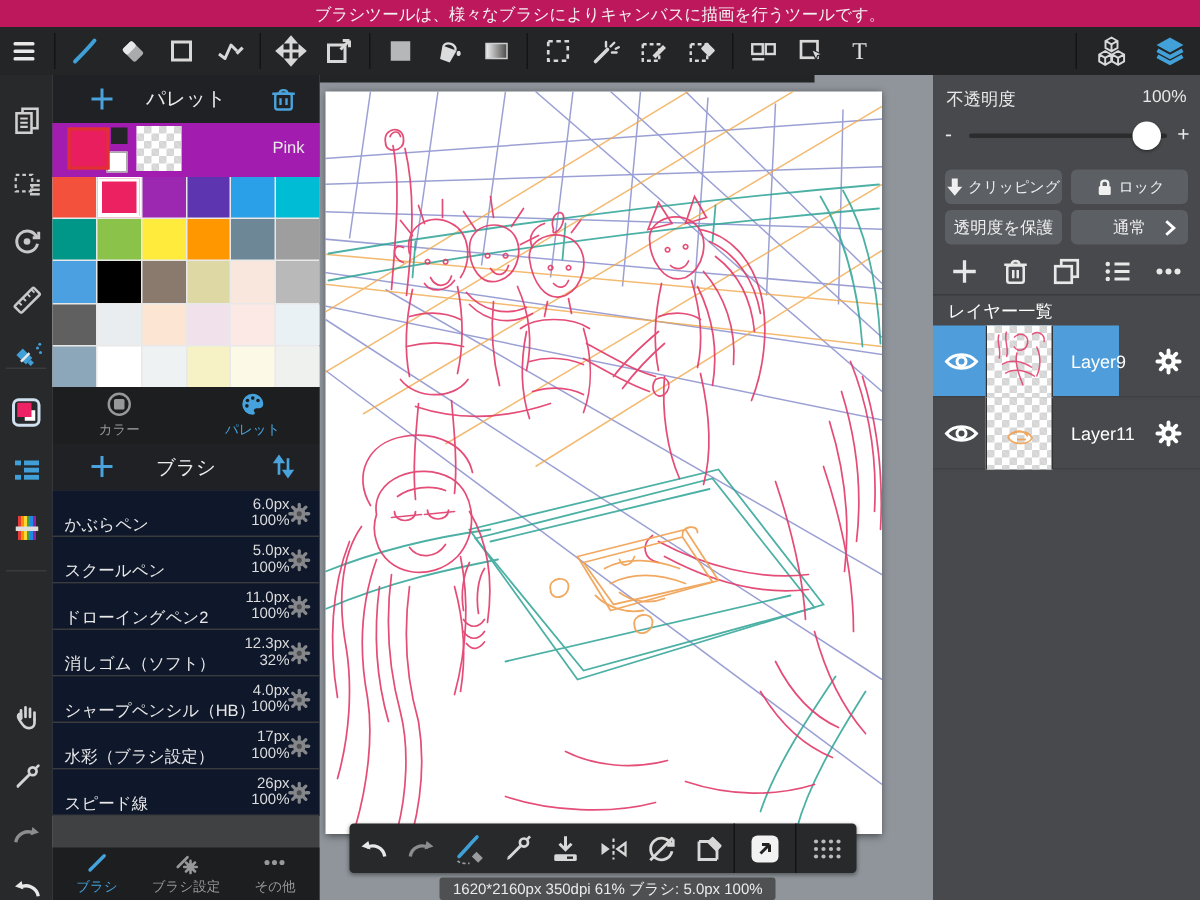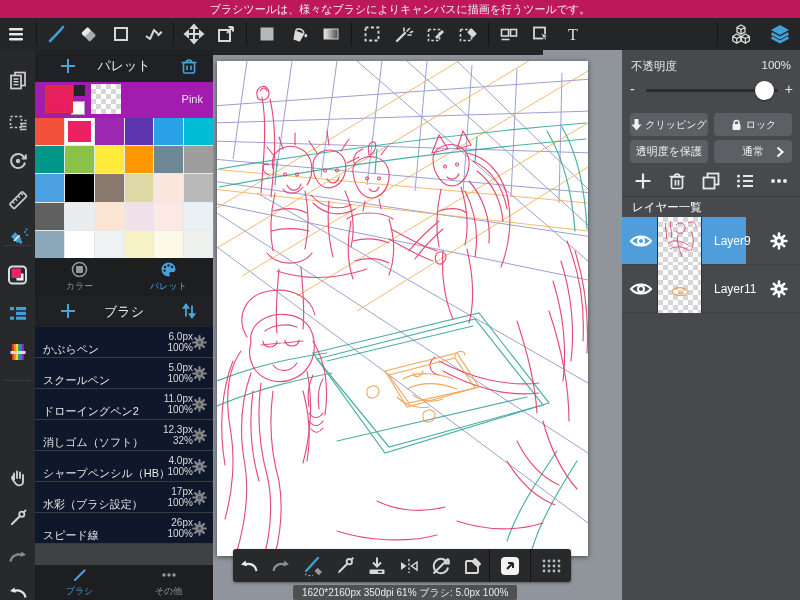--- a/index.html
+++ b/index.html
@@ -514,20 +514,32 @@
         </svg>
       </div>
     </div>
   <div class="tabbar" style="position:absolute;left:0;bottom:0;width:178px;height:35px">
     <div class="tabitem active">
       <svg width="16" height="16">
           <path d="M3 13 C6 10 9 7 12.5 3.5" stroke="#46a2dc" stroke-width="2.2" fill="none" stroke-linecap="round"></path>
           <path d="M3 13 l1.8 -.5 -1.3 -1.3 z" fill="#46a2dc"></path>
         </svg>
       <span>ブラシ</span>
+    </div>
+    <div class="tabitem">
+      <svg width="16" height="16">
+          <path d="M2.5 11 L9 4.5" stroke="#97989a" stroke-width="1.8" fill="none" stroke-linecap="round"></path>
+          <g fill="#97989a">
+            <circle cx="11" cy="11" r="2.6"></circle>
+          </g>
+          <g stroke="#97989a" stroke-width="1.7" stroke-linecap="round">
+            <path d="M11 6.8 v1.4 M11 13.8 v1.4 M6.8 11 h1.4 M13.8 11 h1.4 M8 8 l1 1 M13 13 l1 1 M14 8 l-1 1 M9 13 l-1 1"></path>
+          </g>
+        </svg>
+      <span>ブラシ設定</span>
     </div>
     <div class="tabitem">
       <svg width="16" height="16">
           <g fill="#97989a">
             <circle cx="3" cy="8" r="1.7"></circle>
             <circle cx="8" cy="8" r="1.7"></circle>
             <circle cx="13" cy="8" r="1.7"></circle>
           </g>
         </svg>
       <span>その他</span>

